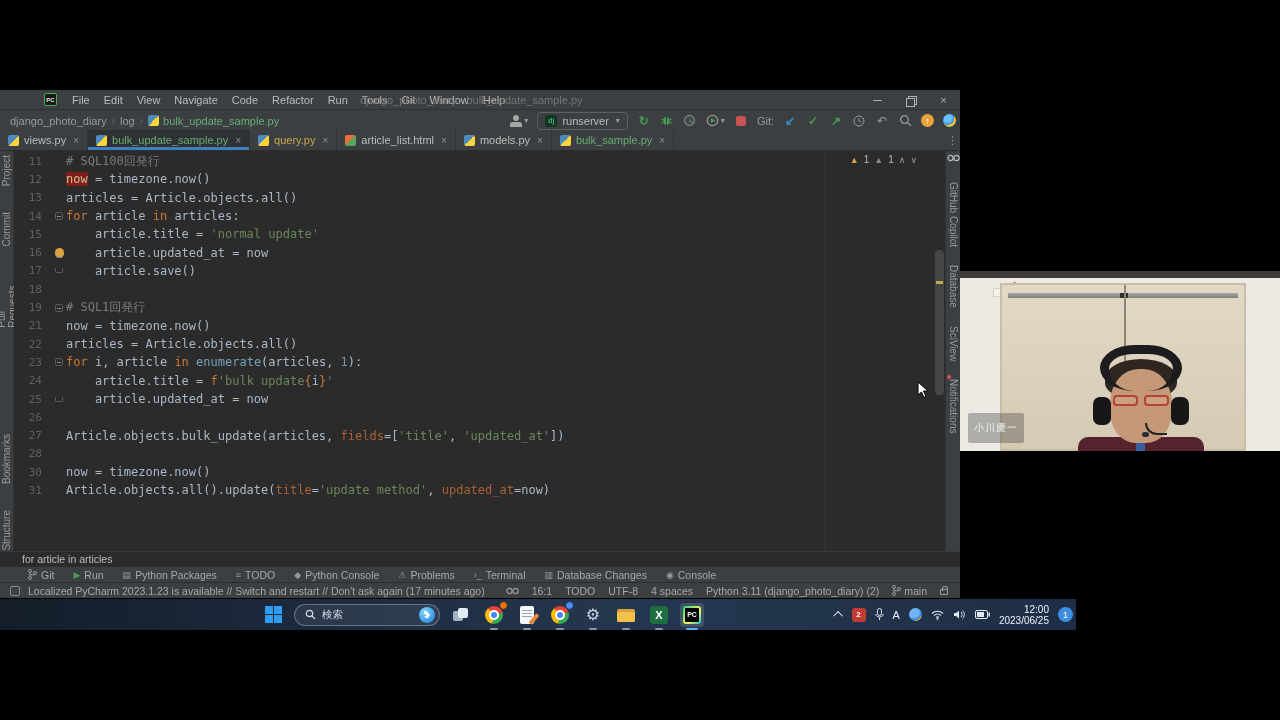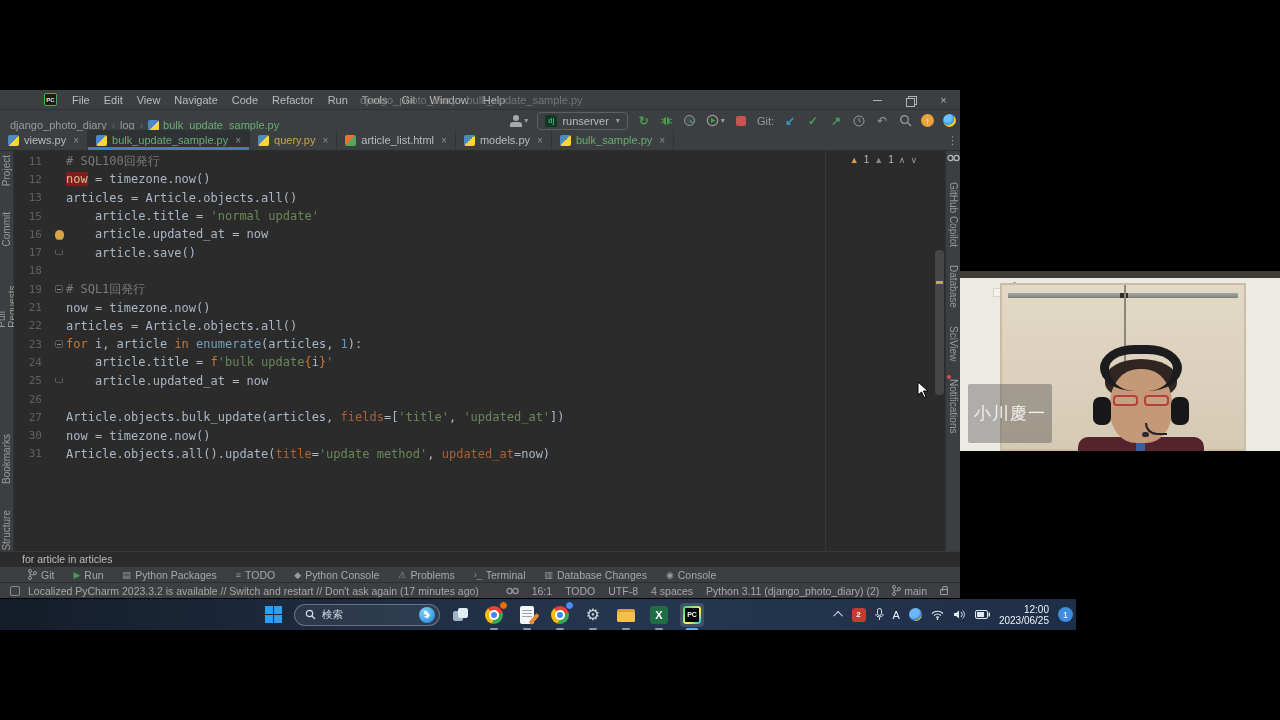--- a/index.html
+++ b/index.html
@@ -14,21 +14,21 @@
   .pc-logo { width:13px; height:13px; margin:0 8px 0 8px; border:1px solid #3bb547; border-radius:2px; background:#1a1a1a; color:#e8e8e8; font-size:6px; font-weight:bold; display:flex; align-items:center; justify-content:center; }
   .menu-item { padding:2px 7px; color:#bbb; cursor:default; }
   .win-title { position:absolute; left:360px; color:#747474; }
   .win-controls { position:absolute; right:0; top:0; height:20px; display:flex; }
   .win-btn { width:33px; height:20px; display:flex; align-items:center; justify-content:center; color:#afb1b3; font-size:11px; }
   .min-bar { width:9px; height:1px; background:#afb1b3; }
   .restore-sq { position:relative; width:9px; height:9px; }
   .restore-sq::before { content:""; position:absolute; left:2px; top:0; width:7px; height:7px; border:1px solid #afb1b3; }
   .restore-sq::after { content:""; position:absolute; left:0; top:2px; width:7px; height:7px; border:1px solid #afb1b3; background:#3c3f41; }
 
-  .navbar { height:21px; display:flex; align-items:flex-end; background:#3c3f41; position:relative; }
+  .navbar { height:21px; display:flex; align-items:center; background:#3c3f41; position:relative; }
   .crumbs { display:flex; align-items:center; gap:5px; padding-left:10px; color:#9a9a9a; }
   .crumb-sep { color:#6d6d6d; font-size:10px; }
   .crumb-file { color:#6aab73; display:flex; align-items:center; gap:4px; }
   .nav-tools { position:absolute; right:4px; top:0; height:21px; display:flex; align-items:center; gap:9px; }
   .tool-ic { display:flex; align-items:center; justify-content:center; min-width:14px; height:16px; font-size:12px; }
   .user-ic { position:relative; width:12px; height:12px; }
   .user-ic::before { content:""; position:absolute; left:3px; top:0; width:6px; height:6px; border-radius:50%; background:#a7a7a7; }
   .user-ic::after { content:""; position:absolute; left:0; top:7px; width:12px; height:5px; border-radius:3px 3px 0 0; background:#a7a7a7; }
   .caret-sm { font-size:8px; color:#9a9a9a; margin-left:2px; }
   .runconfig { display:flex; align-items:center; gap:5px; border:1px solid #5e6060; border-radius:4px; padding:1px 7px; height:18px; }
@@ -155,21 +155,21 @@
   .person-face { position:absolute; left:150px; top:98px; width:62px; height:74px; border-radius:46% 46% 42% 42%; background:#c59878; }
   .person-glasses { position:absolute; left:153px; top:124px; width:56px; height:12px; display:flex; gap:6px; }
   .person-glasses span { flex:1; height:11px; border:2px solid #b4423a; border-radius:4px; background:rgba(255,255,255,0.08); }
   .hp-band { position:absolute; left:140px; top:74px; width:82px; height:46px; border-radius:50%/60%; border:9px solid #1c1c1e; border-bottom:none; }
   .hp-cup { position:absolute; width:18px; height:28px; border-radius:7px; background:#17171a; top:126px; }
   .hp-cup.left { left:133px; } .hp-cup.right { left:211px; }
   .hp-mic { position:absolute; left:185px; top:152px; width:22px; height:12px; border:2.5px solid #22242a; border-top:none; border-right:none; border-radius:0 0 0 12px; }
   .hp-mic::after { content:""; position:absolute; left:-5px; bottom:-4px; width:7px; height:5px; border-radius:3px; background:#2a2d34; }
   .person-shirt { position:absolute; left:118px; top:166px; width:126px; height:14px; border-radius:10px 10px 0 0; background:#54232e; }
   .lanyard { position:absolute; left:176px; top:168px; width:9px; height:12px; background:#3a5fa0; }
-  .cam-name { position:absolute; left:8px; bottom:8px; color:#f2f2f2; font-size:17px; padding:18px 6px; background:rgba(60,60,60,0.35); border-radius:2px; letter-spacing:1px; }
+  .cam-name { position:absolute; left:8px; bottom:8px; color:#f2f2f2; font-size:10px; padding:8px 6px; background:rgba(60,60,60,0.35); border-radius:2px; letter-spacing:1px; }
 
   svg { display:block; }
 </style>
 </head>
 <body>
 
 <div id="stage">
 
   <div id="pycharm">
 
@@ -327,32 +327,34 @@
           <span class="vlabel">Bookmarks</span>
           <span class="vlabel">Structure</span>
         </div>
 
       <div class="editor">
         <div class="margin-guide"></div>
         <div class="code-lines" id="code-host">
             <div class="cl-row"><span class="cl-num">11</span><span class="cl-fold"></span><span class="cl-code"><span class="tk-c"># SQL100回発行</span></span></div>
             <div class="cl-row"><span class="cl-num">12</span><span class="cl-fold"></span><span class="cl-code"><span class="tk-occ">now</span><span class="tk-d"> = timezone.now()</span></span></div>
             <div class="cl-row"><span class="cl-num">13</span><span class="cl-fold"></span><span class="cl-code"><span class="tk-d">articles = Article.objects.all()</span></span></div>
+            <div class="cl-row"><span class="cl-num">14</span><span class="cl-fold"><span class="fold-mk"></span></span><span class="cl-code"><span class="tk-k">for</span><span class="tk-d"> article </span><span class="tk-k">in</span><span class="tk-d"> articles:</span></span></div>
             <div class="cl-row"><span class="cl-num">15</span><span class="cl-fold"></span><span class="cl-code"><span class="tk-d">    article.title = </span><span class="tk-s">'normal update'</span></span></div>
             <div class="cl-row"><span class="cl-num">16</span><span class="cl-fold"><span class="bulb"></span></span><span class="cl-code"><span class="tk-d">    article.updated_at = now</span></span></div>
             <div class="cl-row"><span class="cl-num">17</span><span class="cl-fold"><span class="fold-end"></span></span><span class="cl-code"><span class="tk-d">    article.save()</span></span></div>
             <div class="cl-row"><span class="cl-num">18</span><span class="cl-fold"></span><span class="cl-code"></span></div>
             <div class="cl-row"><span class="cl-num">19</span><span class="cl-fold"><span class="fold-mk"></span></span><span class="cl-code"><span class="tk-c"># SQL1回発行</span></span></div>
             <div class="cl-row"><span class="cl-num">21</span><span class="cl-fold"></span><span class="cl-code"><span class="tk-d">now = timezone.now()</span></span></div>
             <div class="cl-row"><span class="cl-num">22</span><span class="cl-fold"></span><span class="cl-code"><span class="tk-d">articles = Article.objects.all()</span></span></div>
             <div class="cl-row"><span class="cl-num">23</span><span class="cl-fold"><span class="fold-mk"></span></span><span class="cl-code"><span class="tk-k">for</span><span class="tk-d"> i, article </span><span class="tk-k">in</span><span class="tk-d"> </span><span class="tk-b">enumerate</span><span class="tk-d">(articles, </span><span class="tk-n">1</span><span class="tk-d">):</span></span></div>
             <div class="cl-row"><span class="cl-num">24</span><span class="cl-fold"></span><span class="cl-code"><span class="tk-d">    article.title = </span><span class="tk-k">f</span><span class="tk-s">'bulk update</span><span class="tk-k">{</span><span class="tk-d">i</span><span class="tk-k">}</span><span class="tk-s">'</span></span></div>
             <div class="cl-row"><span class="cl-num">25</span><span class="cl-fold"><span class="fold-end"></span></span><span class="cl-code"><span class="tk-d">    article.updated_at = now</span></span></div>
             <div class="cl-row"><span class="cl-num">26</span><span class="cl-fold"></span><span class="cl-code"></span></div>
             <div class="cl-row"><span class="cl-num">27</span><span class="cl-fold"></span><span class="cl-code"><span class="tk-d">Article.objects.bulk_update(articles, </span><span class="tk-p">fields</span><span class="tk-d">=[</span><span class="tk-s">'title'</span><span class="tk-d">, </span><span class="tk-s">'updated_at'</span><span class="tk-d">])</span></span></div>
+            <div class="cl-row"><span class="cl-num">28</span><span class="cl-fold"></span><span class="cl-code"></span></div>
             <div class="cl-row"><span class="cl-num">30</span><span class="cl-fold"></span><span class="cl-code"><span class="tk-d">now = timezone.now()</span></span></div>
             <div class="cl-row"><span class="cl-num">31</span><span class="cl-fold"></span><span class="cl-code"><span class="tk-d">Article.objects.all().update(</span><span class="tk-p">title</span><span class="tk-d">=</span><span class="tk-s">'update method'</span><span class="tk-d">, </span><span class="tk-p">updated_at</span><span class="tk-d">=now)</span></span></div>
           </div>
 
         <div class="insp">
           <span class="tri tri-y">▲</span>
           <span>1</span>
           <span class="tri tri-g">▲</span>
           <span>1</span>
           <span class="insp-chev">∧</span>
@@ -427,21 +429,21 @@
           <span>Database Changes</span>
         </span>
         <span class="tw-item">
           <span class="tw-ic">◉</span>
           <span>Console</span>
         </span>
       </div>
 
     <div class="statusbar">
       <div class="sb-boxic"></div>
-      <span>Localized PyCharm 2023.3.2 is available // Switch and restart // Don't ask again (17 minutes ago)</span>
+      <span>Localized PyCharm 2023.1.23 is available // Switch and restart // Don't ask again (17 minutes ago)</span>
       <div class="sb-right">
         <svg width="13" height="8" viewBox="0 0 13 8">
             <circle cx="3.5" cy="4" r="2.6" fill="none" stroke="#9a9a9a" stroke-width="1.2"></circle>
             <circle cx="9.5" cy="4" r="2.6" fill="none" stroke="#9a9a9a" stroke-width="1.2"></circle>
             <line x1="6" y1="4" x2="7" y2="4" stroke="#9a9a9a" stroke-width="1.2"></line>
           </svg>
         <span>16:1</span>
         <span>TODO</span>
         <span>UTF-8</span>
         <span>4 spaces</span>

